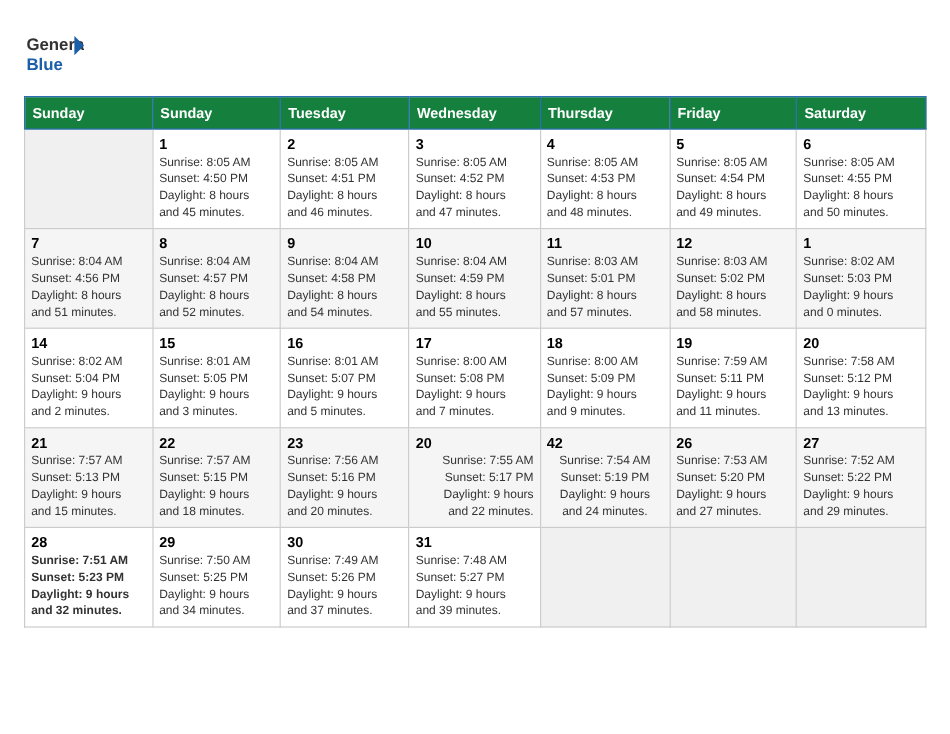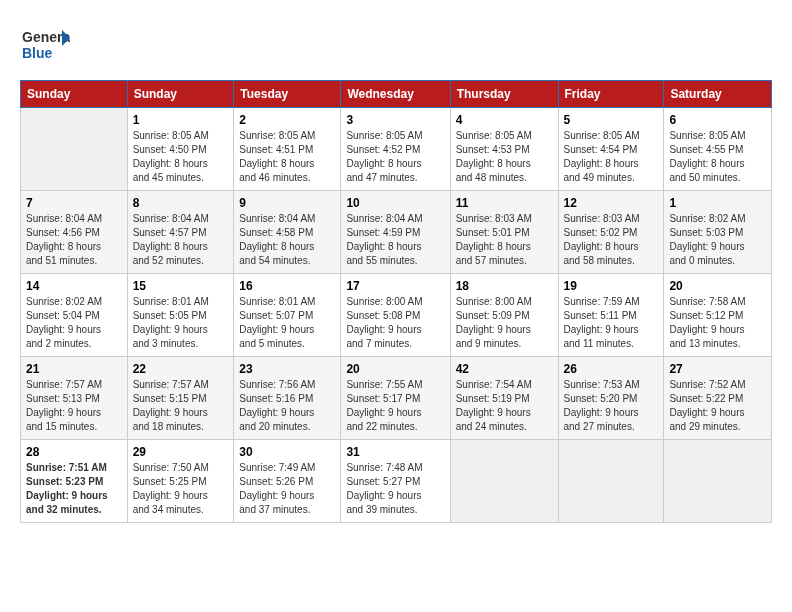--- a/index.html
+++ b/index.html
@@ -32,21 +32,21 @@
       font-size: 16px;
       font-weight: normal;
       color: #555;
     }
     table {
       width: 100%;
       border-collapse: collapse;
       font-size: 11px;
     }
     thead tr th {
-      background-color: #b91c1c;
+      background-color: #15803d;
       color: #fff;
       text-align: left;
       padding: 6px 6px;
       font-size: 12px;
       font-weight: bold;
       border: 1px solid #2e6db4;
     }
     tbody tr td {
       border: 1px solid #ccc;
       vertical-align: top;
@@ -264,28 +264,28 @@
         </td>
         <td>
           <span class="day-num">23</span>
           <div class="cell-info" style="white-space: pre-line;">Sunrise: 7:56 AM
 Sunset: 5:16 PM
 Daylight: 9 hours
 and 20 minutes.</div>
         </td>
         <td>
           <span class="day-num">20</span>
-          <div class="cell-info" style="white-space: pre-line;">Sunrise: 7:55 AM
+          <div class="cell-info" style="white-space: pre-line; text-align: right;">Sunrise: 7:55 AM
 Sunset: 5:17 PM
 Daylight: 9 hours
 and 22 minutes.</div>
         </td>
         <td>
           <span class="day-num">42</span>
-          <div class="cell-info" style="white-space: pre-line;">Sunrise: 7:54 AM
+          <div class="cell-info" style="white-space: pre-line; text-align: center;">Sunrise: 7:54 AM
 Sunset: 5:19 PM
 Daylight: 9 hours
 and 24 minutes.</div>
         </td>
         <td>
           <span class="day-num">26</span>
           <div class="cell-info" style="white-space: pre-line;">Sunrise: 7:53 AM
 Sunset: 5:20 PM
 Daylight: 9 hours
 and 27 minutes.</div>

